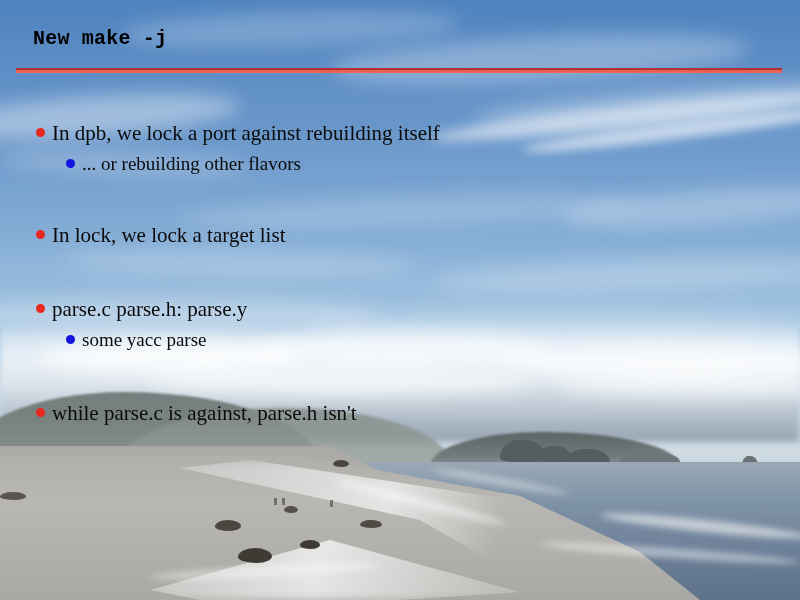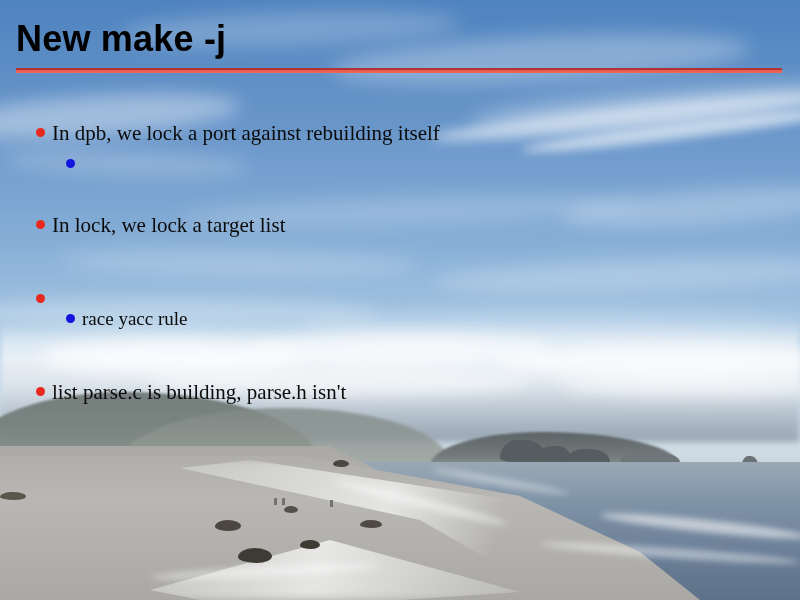--- a/index.html
+++ b/index.html
@@ -178,25 +178,25 @@
   .db6 { left: 284px; top: 506px; width: 14px; height: 7px;  background:#55504a; }
   .db7 { left: 360px; top: 520px; width: 22px; height: 8px;  background:#4f4a43; }
   .figure { position: absolute; background: #6c6a66; width: 3px; height: 7px; opacity: .9; }
   .fg1 { left: 274px; top: 498px; }
   .fg2 { left: 282px; top: 498px; }
   .fg3 { left: 330px; top: 500px; }
 
   
   .title {
     position: absolute;
-    left: 16px;
+    left: 33px;
     top: 22px;
-    font-family: Liberation Sans, sans-serif;
+    font-family: Liberation Mono, monospace;
     font-weight: bold;
-    font-size: 36px;
+    font-size: 20px;
     line-height: 34px;
     color: #000000;
     letter-spacing: .2px;
     white-space: nowrap;
   }
   .title-rule {
     position: absolute;
     left: 16px;
     top: 68px;
     width: 766px;
@@ -303,44 +303,46 @@
 
   <div class="bullets">
 
     <div class="bullet-row lvl1">
       <span class="marker"></span>
       <span class="btext">In dpb, we lock a port against rebuilding itself</span>
     </div>
 
     <div class="bullet-row lvl2">
       <span class="marker"></span>
+      <span class="btext">... or rebuilding other flavors</span>
     </div>
 
     <div class="gap-md"></div>
 
     <div class="bullet-row lvl1">
       <span class="marker"></span>
       <span class="btext">In lock, we lock a target list</span>
     </div>
 
     <div class="gap-md"></div>
 
     <div class="bullet-row lvl1">
       <span class="marker"></span>
+      <span class="btext">parse.c parse.h: parse.y</span>
     </div>
 
     <div class="bullet-row lvl2">
       <span class="marker"></span>
-      <span class="btext">race yacc rule</span>
+      <span class="btext">some yacc parse</span>
     </div>
 
     <div class="gap-lg"></div>
 
     <div class="bullet-row lvl1">
       <span class="marker"></span>
-      <span class="btext">list parse.c is building, parse.h isn't</span>
+      <span class="btext">while parse.c is against, parse.h isn't</span>
     </div>
 
     <div class="gap-lg"></div>
 
 
   </div>
 </div>
 
 </body></html>

